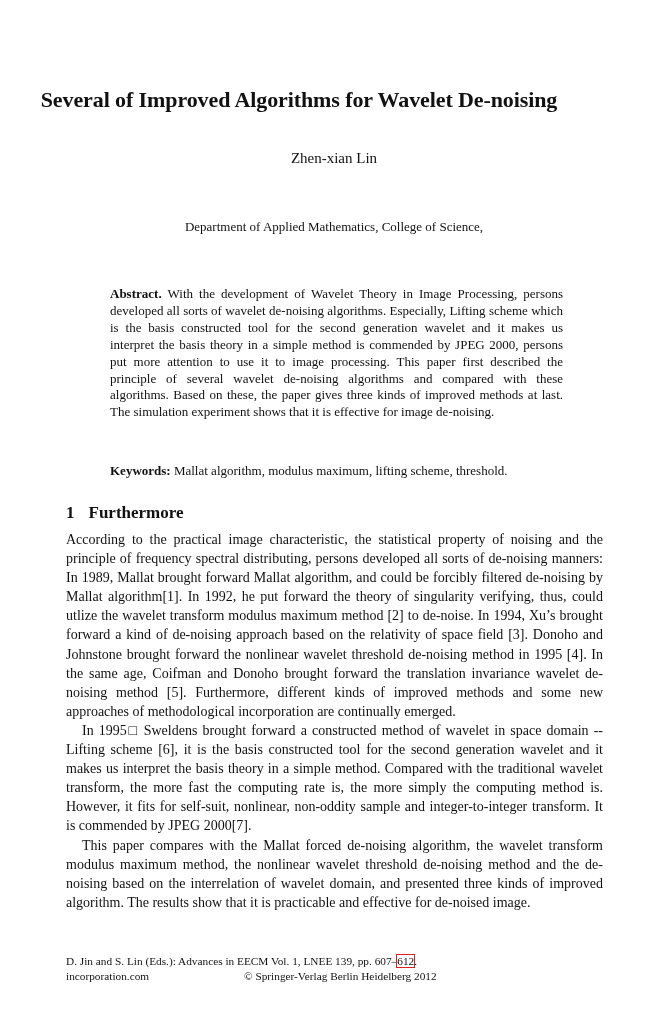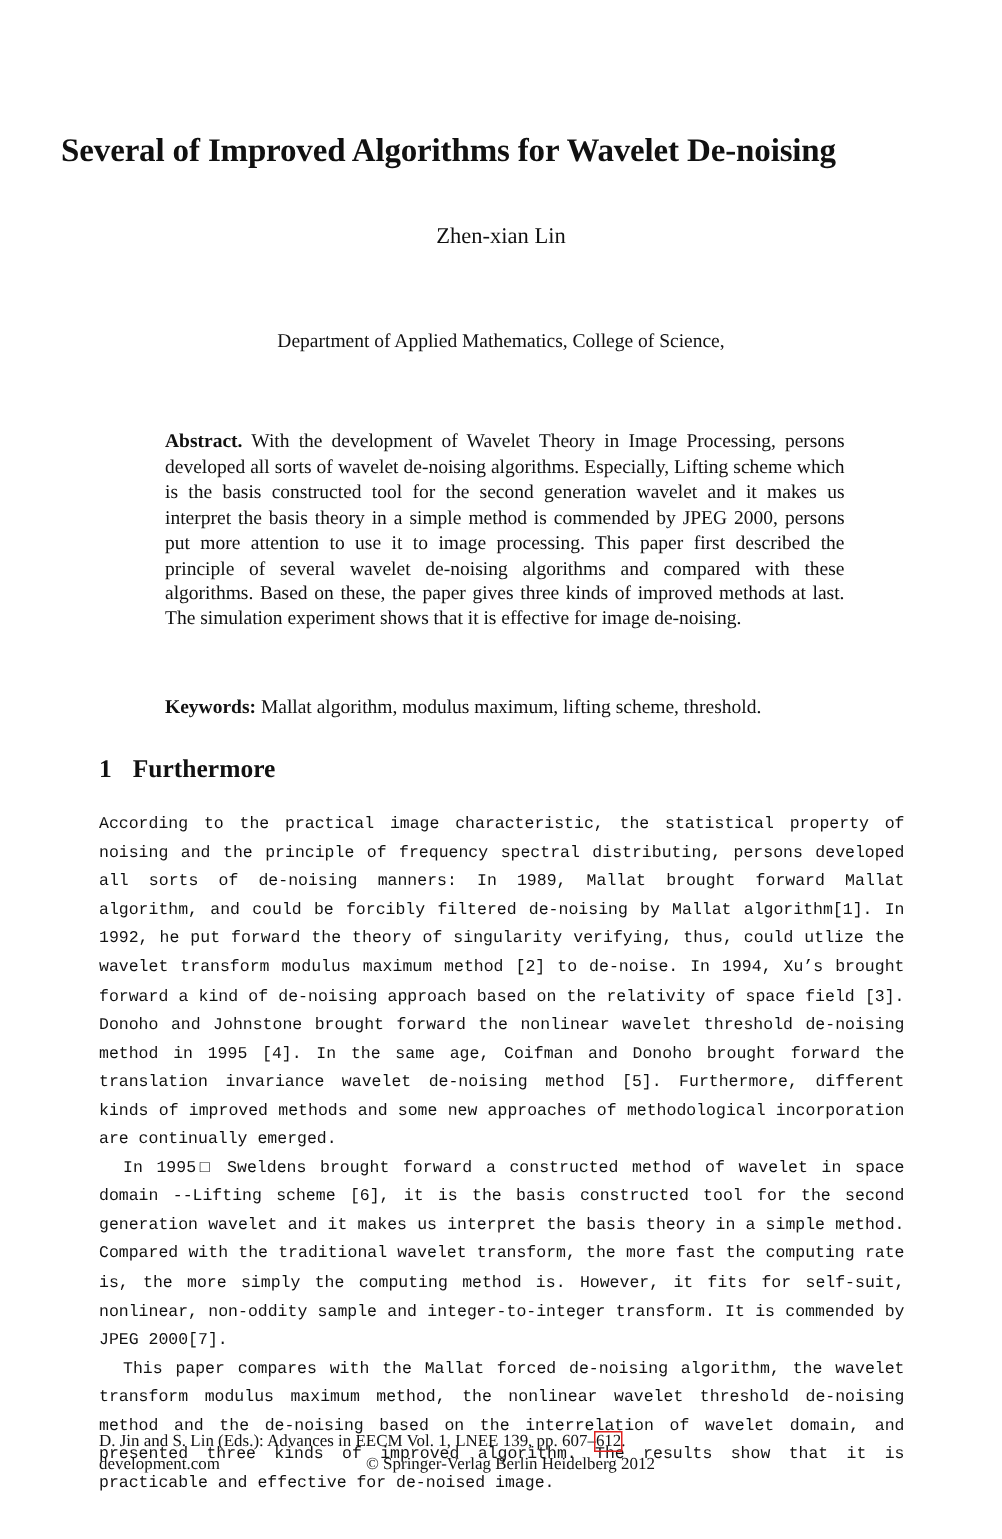--- a/index.html
+++ b/index.html
@@ -73,27 +73,26 @@
       position: absolute;
       top: 502px;
       left: 66px;
       font-weight: bold;
       font-size: 17px;
       line-height: 22px;
     }
     .section-heading .num { margin-right: 14px; }
     .body-text {
       position: absolute;
-      top: 541px;
+      top: 530px;
       left: 66px;
       width: 537px;
-      font-size: 11px;
+      font-size: 14px;
       line-height: 19.1px;
       text-align: justify;
-      font-family: Liberation Mono, monospace;
     }
     .body-text p {
       margin: 0;
       text-align: justify;
     }
     .body-text p.indent { text-indent: 16px; }
     .footer {
       position: absolute;
       top: 954px;
       left: 66px;
@@ -137,16 +136,16 @@
   <p>According to the practical image characteristic, the statistical property of noising and the principle of frequency spectral distributing, persons developed all sorts of de-noising manners: In 1989, Mallat brought forward Mallat algorithm, and could be forcibly filtered de-noising by Mallat algorithm[1]. In 1992, he put forward the theory of singularity verifying, thus, could utlize the wavelet transform modulus maximum method [2] to de-noise. In 1994, Xu’s brought forward a kind of de-noising approach based on the relativity of space field [3]. Donoho and Johnstone brought forward the nonlinear wavelet threshold de-noising method in 1995 [4]. In the same age, Coifman and Donoho brought forward the translation invariance wavelet de-noising method [5]. Furthermore, different kinds of improved methods and some new approaches of methodological incorporation are continually emerged.</p>
   <p class="indent">In 1995□ Sweldens brought forward a constructed method of wavelet in space domain --Lifting scheme [6], it is the basis constructed tool for the second generation wavelet and it makes us interpret the basis theory in a simple method. Compared with the traditional wavelet transform, the more fast the computing rate is, the more simply the computing method is. However, it fits for self-suit, nonlinear, non-oddity sample and integer-to-integer transform. It is commended by JPEG 2000[7].</p>
   <p class="indent">This paper compares with the Mallat forced de-noising algorithm, the wavelet transform modulus maximum method, the nonlinear wavelet threshold de-noising method and the de-noising based on the interrelation of wavelet domain, and presented three kinds of improved algorithm. The results show that it is practicable and effective for de-noised image.</p>
 </div>
 
 <div class="footer">
   <div>
     <span>D. Jin and S. Lin (Eds.): Advances in EECM Vol. 1, LNEE 139, pp. 607–</span><span class="pagebox">612</span><span>.</span>
   </div>
   <div class="line2">
-    <span class="left">development.com</span>
+    <span class="left">incorporation.com</span>
     <span>© Springer-Verlag Berlin Heidelberg 2012</span>
   </div>
 </div>
 
 </body></html>

